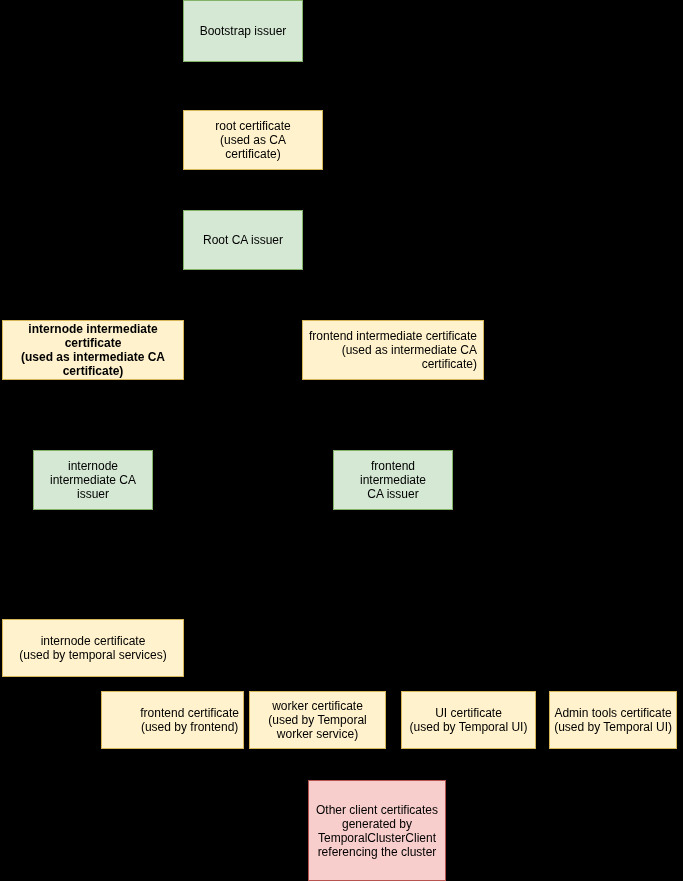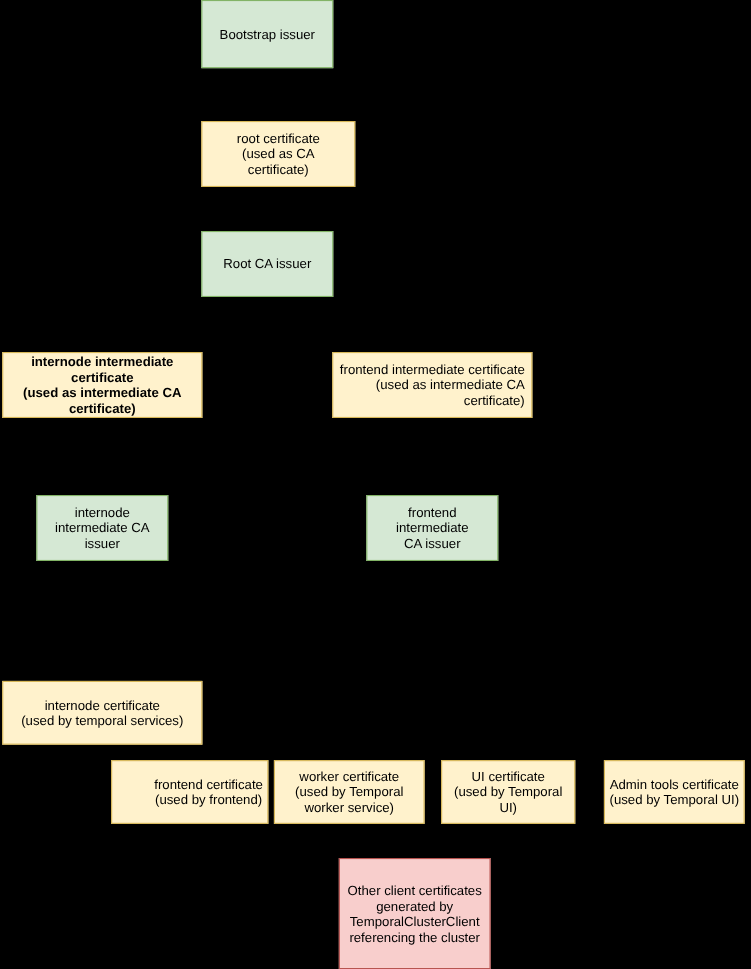--- a/index.html
+++ b/index.html
@@ -110,21 +110,21 @@
 issuer</span></div>
     <div class="node issuer" style="left: 330px; top: 450px; width: 120px; height: 60px;"><span>frontend intermediate
 CA issuer</span></div>
     <div class="node cert" style="left: -1px; top: 571px; width: 182px; height: 58px; margin-top: 48px;"><span>internode certificate
 (used by temporal services)</span></div>
     <div class="node cert" style="left: 98px; top: 691px; width: 143px; height: 58px; justify-content: flex-end;"><span>frontend certificate
 (used by frontend)</span></div>
     <div class="node cert" style="left: 246px; top: 691px; width: 137px; height: 58px;"><span>worker certificate
 (used by Temporal
 worker service)</span></div>
-    <div class="node cert" style="left: 398px; top: 691px; width: 122px; height: 58px;"><span>UI certificate
+    <div class="node cert" style="left: 398px; top: 691px; width: 135px; height: 58px;"><span>UI certificate
 (used by Temporal UI)</span></div>
-    <div class="node cert" style="left: 546px; top: 691px; width: 128px; height: 58px;"><span>Admin tools certificate
+    <div class="node cert" style="left: 546px; top: 691px; width: 128px; height: 58px; justify-content: flex-end;"><span>Admin tools certificate
 (used by Temporal UI)</span></div>
     <div class="node client" style="left: 305px; top: 780px; width: 138px; height: 101px;"><span>Other client certificates
 generated by
 TemporalClusterClient
 referencing the cluster</span></div>
   </div>
 
 </body></html>

